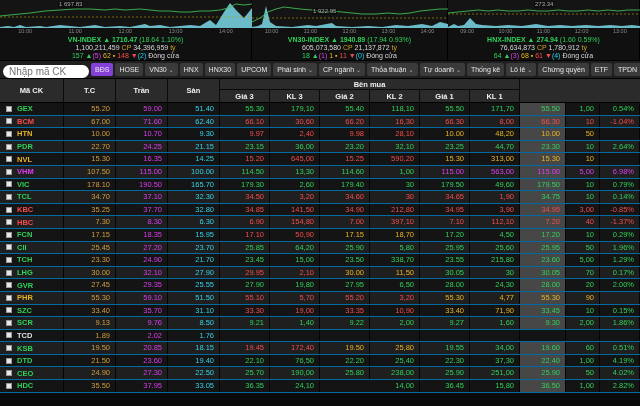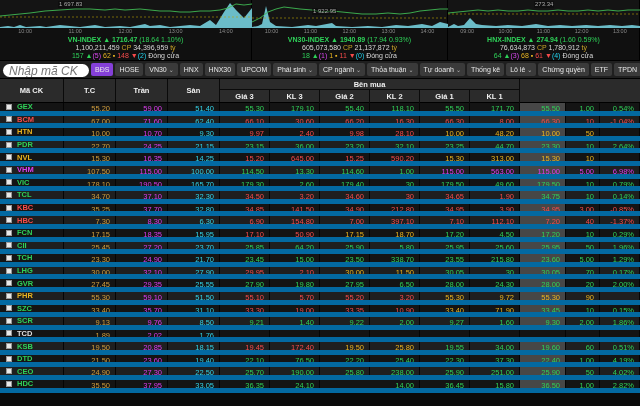--- a/index.html
+++ b/index.html
@@ -18,43 +18,43 @@
   .times span { font-size:5.5px; color:#8a8a8a; line-height:7px; }
   .info { text-align:center; font-size:7px; line-height:8px; margin-top:1px; white-space:nowrap; }
   .g  { color:#2ed158; } .gb { color:#2ed158; font-weight:bold; }
   .gold { color:#c9a227; } .wh { color:#d8d8d8; }
   .mg { color:#d946ef; } .cy { color:#22d3ee; } .rd { color:#f64b4b; } .yl { color:#e8b422; }
 
   
   .tabbar { height:19px; background:#1f1f1f; display:flex; align-items:center; gap:2px;
     padding:0 3px; border-top:1px solid #000; border-bottom:1px solid #000; overflow:hidden; }
   .search { flex:none; }
-  .search input { width:86px; height:13px; font-size:12px; border:none; border-radius:7px;
+  .search input { width:86px; height:13px; font-size:10px; border:none; border-radius:7px;
     padding:0 6px; background:#fff; color:#333; outline:none;
-    font-family:"Liberation Sans", sans-serif;font-style:italic; }
+    font-family:"Liberation Sans", sans-serif; }
   .tab { flex:none; background:#3a3a3a; color:#e8e8e8; font-size:7px; line-height:13px;
     height:13px; padding:0 4px; border-radius:2px; white-space:nowrap; cursor:pointer; }
   .tab.active { background:#8540d8; }
   .tab .caret { font-size:6px; color:#bbb; margin-left:2px; }
 
   
   .thead { display:flex; height:24px; background:#2b2b2b; border-bottom:1px solid #000;
     color:#f0f0f0; font-size:7.5px; font-weight:bold; }
   .hcell { border-right:1px solid #0a0a0a; display:flex; align-items:center;
     justify-content:center; flex:none; }
   .hgroup { flex:none; display:flex; flex-direction:column; }
   .gtitle { height:11px; line-height:11px; text-align:center; border-bottom:1px solid #0a0a0a;
     border-right:1px solid #0a0a0a; }
   .gcols { display:flex; height:13px; }
   .gcols .hcell { height:13px; }
   .pct-head { display:flex; align-items:center; justify-content:space-between; padding:0 2px; }
   .pct-head .arr { color:#999; font-size:6px; cursor:pointer; }
 
   .tbody { }
-  .row { display:flex; height:12.6px; border-bottom:5px solid #0369a1; }
+  .row { display:flex; height:12.6px; border-bottom:1px solid #0369a1; }
   .row:nth-child(odd)  { background:#141414; }
   .row:nth-child(even) { background:#1f1f1f; }
   .cell { flex:none; font-size:7.5px; line-height:11.6px; text-align:right;
     padding-right:5px; border-right:1px solid #050505; overflow:hidden; white-space:nowrap; }
   .c0 { flex:none; display:flex; align-items:center; gap:5px; padding-left:6px;
     border-right:1px solid #050505; }
   .cbx { width:6px; height:6px; background:#e8e8e8; border:1px solid #999; flex:none;
     cursor:pointer; }
   .tkr { font-size:7.5px; font-weight:bold; cursor:pointer; }
   .giacol { background:#474747; }
@@ -454,21 +454,21 @@
           <span class="tkr r">PHR</span>
         </div>
         <div class="cell tc-col" style="width: 52px;">55.30</div>
         <div class="cell tran-col" style="width: 52px;">59.10</div>
         <div class="cell san-col" style="width: 52px;">51.50</div>
         <div class="cell d" style="width: 50px;">55.10</div>
         <div class="cell d" style="width: 50px;">5,70</div>
         <div class="cell d" style="width: 50px;">55.20</div>
         <div class="cell d" style="width: 50px;">3,20</div>
         <div class="cell r" style="width: 50px;">55.30</div>
-        <div class="cell r" style="width: 50px;">9,72</div>
+        <div class="cell r" style="width: 50px;">4,77</div>
         <div class="cell r giacol" style="width: 46px;">55.30</div>
         <div class="cell r" style="width: 34px;">90</div>
         <div class="cell " style="width: 40px;"></div>
       </div>
       <div class="row">
         <div class="c0" style="width: 64px;">
           <span class="cbx"></span>
           <span class="tkr u">SZC</span>
         </div>
         <div class="cell tc-col" style="width: 52px;">33.40</div>

